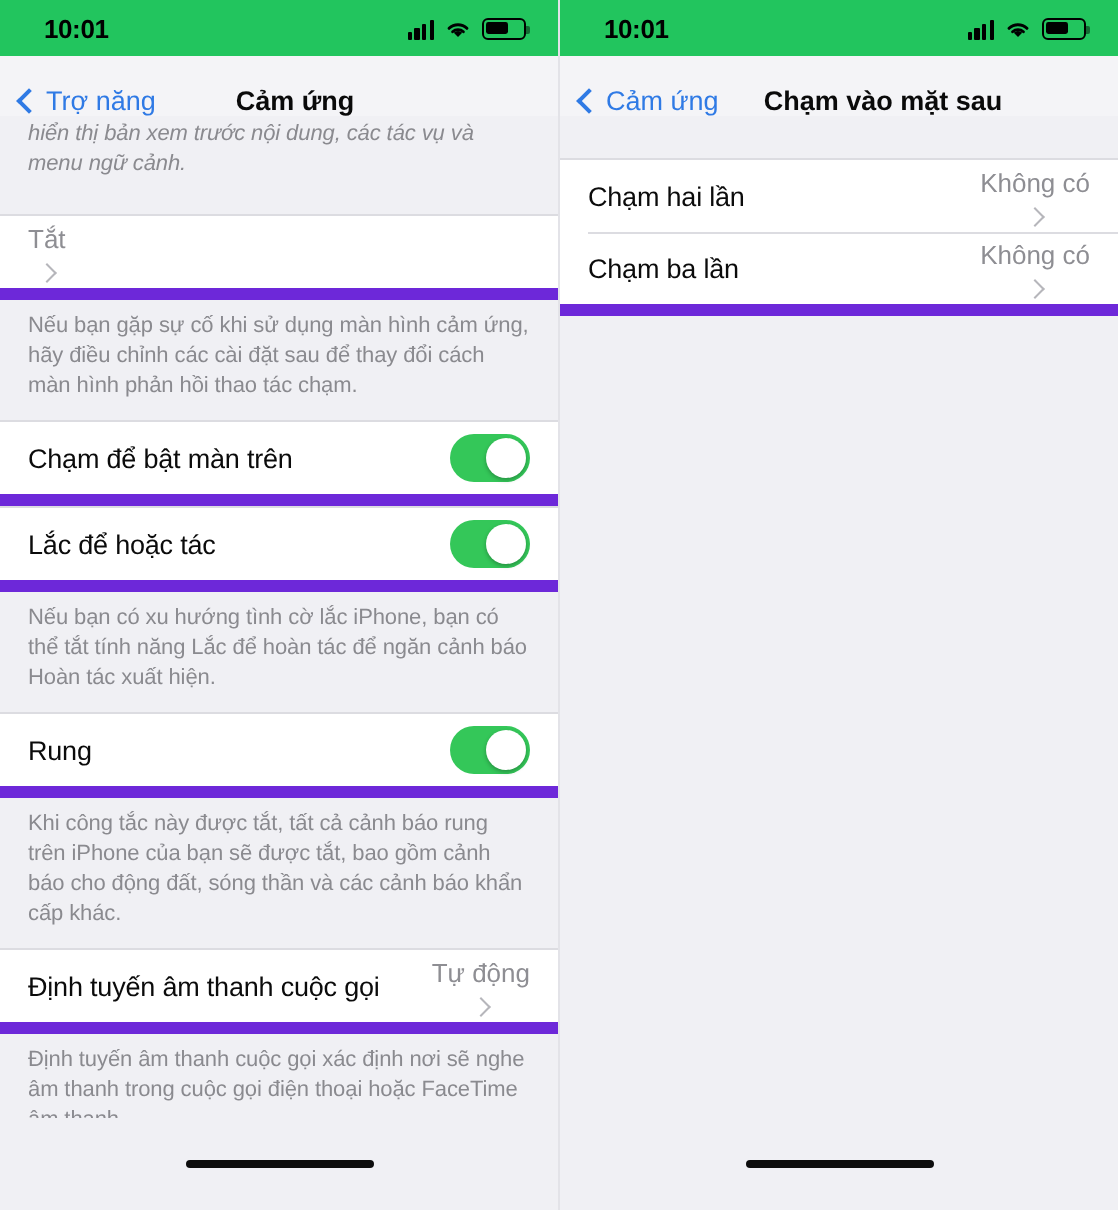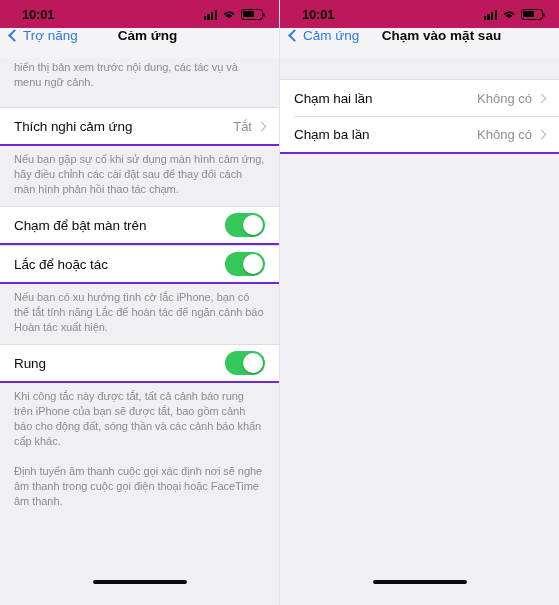--- a/index.html
+++ b/index.html
@@ -35,21 +35,21 @@
 
   
   .statusbar {
     height: 28px;
     flex: 0 0 28px;
     display: flex;
     align-items: center;
     justify-content: space-between;
     padding: 0 16px 0 22px;
     box-sizing: border-box;
-    background: #be185d;
+    background: #22c55e;
   }
   .status-time {
     font-size: 13px;
     font-weight: bold;
     color: #000;
     letter-spacing: -0.2px;
   }
   .status-icons {
     display: flex;
     align-items: flex-end;
@@ -99,21 +99,21 @@
     background: #000;
     border-radius: 1.2px;
   }
 
   
   .navbar {
     flex: 0 0 30px;
     height: 30px;
     background: #f4f4f7;
     display: flex;
-    align-items: flex-start;
+    align-items: flex-end;
     position: relative;
     padding: 0 10px;
     box-sizing: border-box;
   }
   .back {
     display: flex;
     align-items: center;
     color: #2f7ae5;
     font-size: 13.5px;
     gap: 3px;
@@ -144,21 +144,21 @@
   
   .content {
     flex: 1 1 auto;
     overflow: hidden;
     background: #f0f0f4;
     position: relative;
   }
   .group {
     background: #f9a8d4;
     border-top: 1px solid #dcdce1;
-    border-bottom: 2px solid #6d28d9;
+    border-bottom: 6px solid #6d28d9;
   }
   .row {
     display: flex;
     align-items: center;
     justify-content: space-between;
     padding: 0 14px 0 14px;
     height: 36px;
     box-sizing: border-box;
     background: #fff;
     cursor: pointer;
@@ -173,20 +173,21 @@
   }
   .row-label {
     font-size: 13.5px;
     color: #0b0b0b;
     letter-spacing: -0.1px;
   }
   .row-right {
     display: flex;
     align-items: center;
     gap: 6px;
+    flex-direction: column;
   }
   .row-value {
     font-size: 13px;
     color: #8e8e93;
   }
   .disclosure {
     display: inline-block;
     width: 6px;
     height: 6px;
     border-top: 1.6px solid #b6b6bb;
@@ -271,27 +272,26 @@
     <div class="navbar">
       <div class="back">
         <span class="chev"></span>
         <span>Trợ năng</span>
       </div>
       <div class="nav-title">Cảm ứng</div>
     </div>
 
     <div class="content">
 
-      <div class="footnote clipped" style="padding-top:6px;">hiển thị bản xem trước nội dung, các tác vụ và menu ngữ cảnh.</div>
+      <div class="footnote clipped" style="padding-top:6px;font-style:italic;">hiển thị bản xem trước nội dung, các tác vụ và menu ngữ cảnh.</div>
 
       <div class="spacer-sm"></div>
 
       <div class="group">
         <div class="row">
-          <span class="row-label">Thích nghi cảm ứng</span>
           <span class="row-right">
             <span class="row-value">Tắt</span>
             <span class="disclosure"></span>
           </span>
         </div>
       </div>
       <div class="footnote">Nếu bạn gặp sự cố khi sử dụng màn hình cảm ứng, hãy điều chỉnh các cài đặt sau để thay đổi cách màn hình phản hồi thao tác chạm.</div>
 
       <div class="group">
         <div class="row">
@@ -315,20 +315,29 @@
       <div class="group">
         <div class="row">
           <span class="row-label">Rung</span>
           <span class="toggle">
               <span></span>
             </span>
         </div>
       </div>
       <div class="footnote">Khi công tắc này được tắt, tất cả cảnh báo rung trên iPhone của bạn sẽ được tắt, bao gồm cảnh báo cho động đất, sóng thần và các cảnh báo khẩn cấp khác.</div>
 
+      <div class="group">
+        <div class="row">
+          <span class="row-label">Định tuyến âm thanh cuộc gọi</span>
+          <span class="row-right">
+            <span class="row-value">Tự động</span>
+            <span class="disclosure"></span>
+          </span>
+        </div>
+      </div>
       <div class="footnote">Định tuyến âm thanh cuộc gọi xác định nơi sẽ nghe âm thanh trong cuộc gọi điện thoại hoặc FaceTime âm thanh.</div>
 
     </div>
 
     <div class="home-area">
       <div class="home-bar"></div>
     </div>
   </div>
 
   <div class="phone right">

